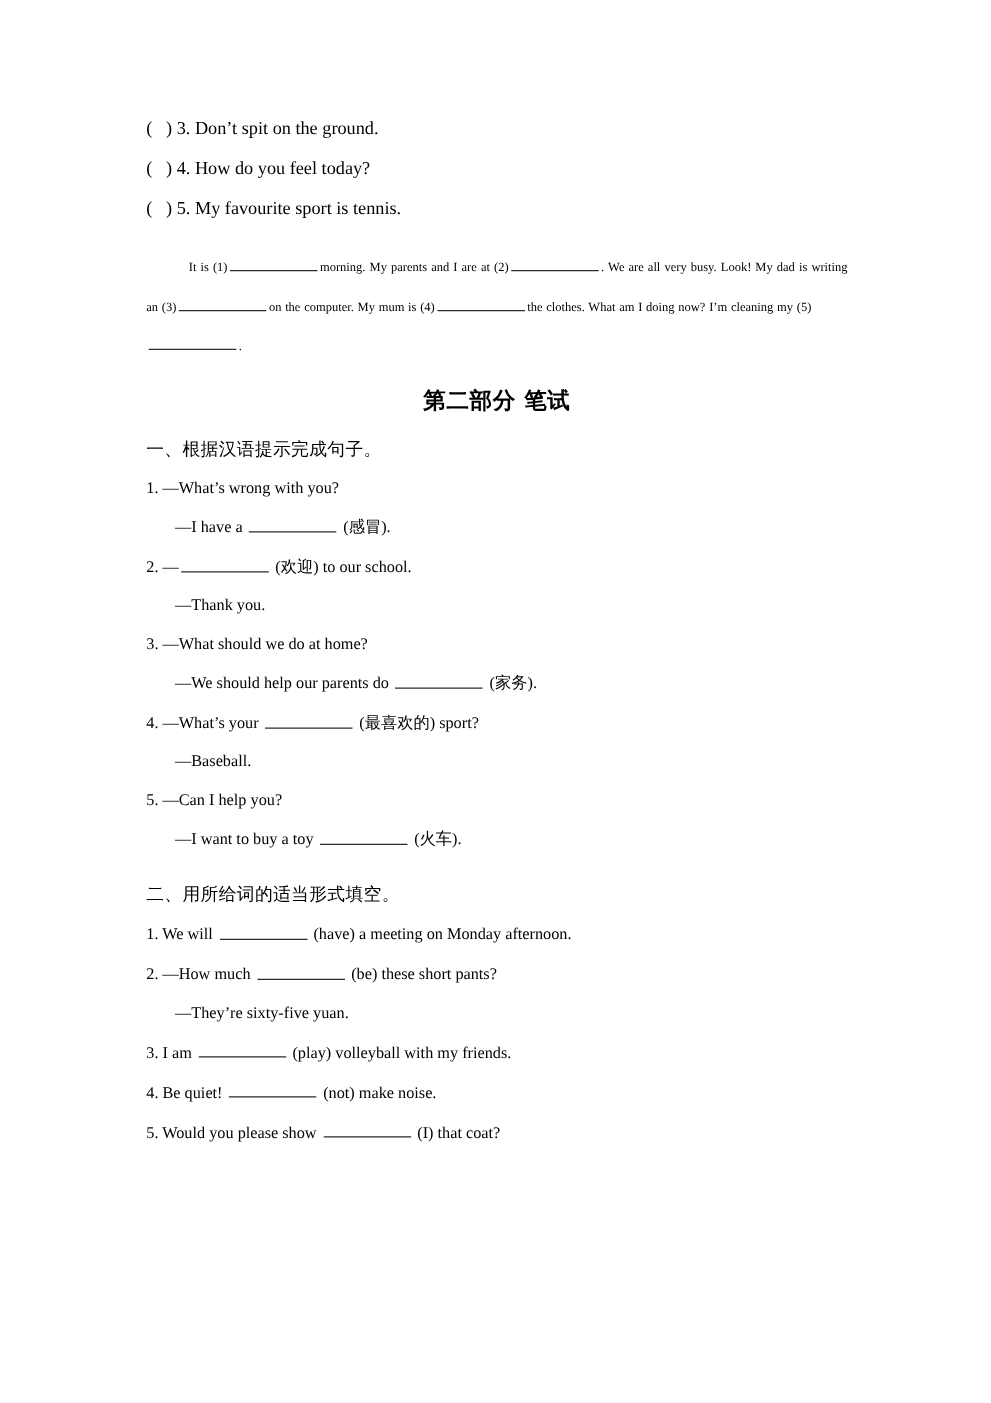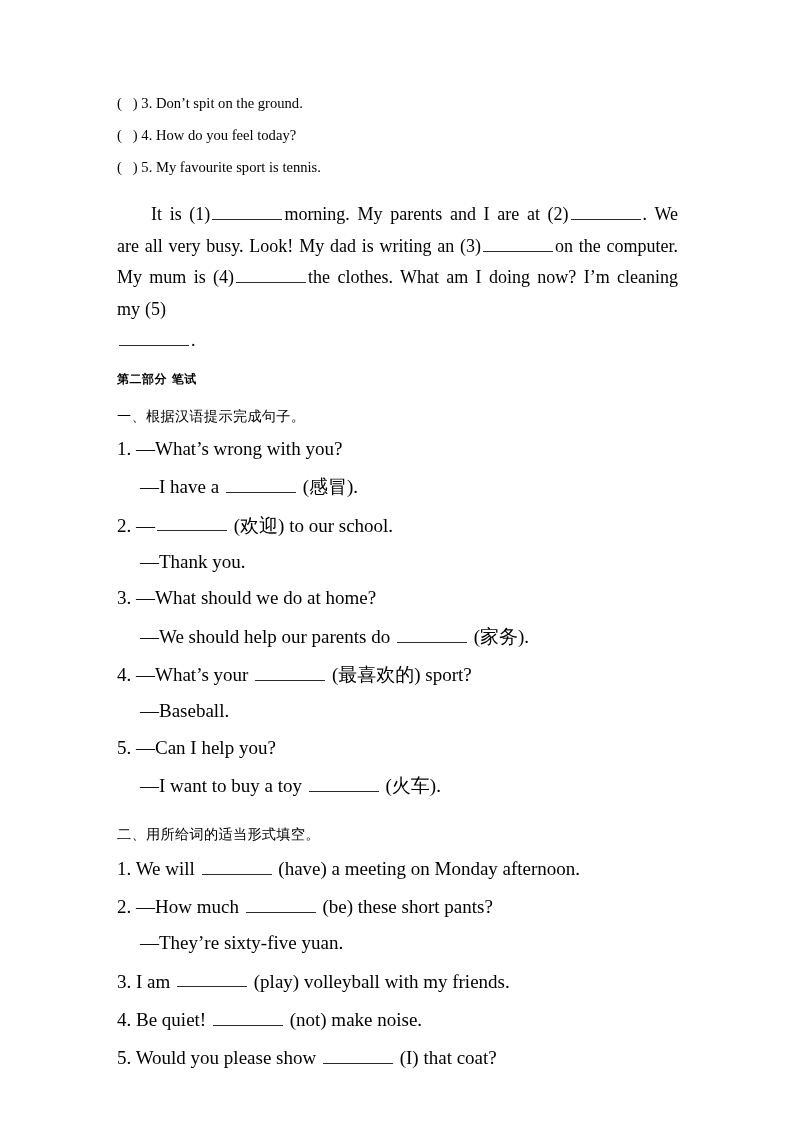--- a/index.html
+++ b/index.html
@@ -44,28 +44,29 @@
     font-size: 14.2px;
     line-height: 1;
     margin: 0 0 16px 0;
     letter-spacing: 0.3px;
   }
 
   
   .part-title {
     font-family: "DejaVu Sans", "Liberation Sans", sans-serif;
     font-weight: bold;
-    font-size: 12px;
+    font-size: 18px;
+    text-align: center;
     margin: 0;
     letter-spacing: 0.5px;
   }
 
   
   .passage {
-    font-size: 18px;
+    font-size: 10px;
     line-height: 31.5px;
     text-align: justify;
     text-align-last: left;
     text-indent: 34px;
     margin: 0;
     word-spacing: 0.5px;
   }
   .passage .tail {
     display: block;
     text-indent: 0;
@@ -78,21 +79,21 @@
     vertical-align: baseline;
     height: 0.88em;
     margin: 0 2px;
   }
   .blank.w-med    { width: 70px; }
 
   .ital { }
 
   
   .q-row {
-    font-size: 19px;
+    font-size: 13px;
     line-height: 1;
     margin: 0 0 17.5px 0;
     white-space: pre-wrap;
   }
   .q-reply {
     padding-left: 23px;
   }
 
   .gap-sm { height: 7px; }
   .gap-md { height: 14px; }

